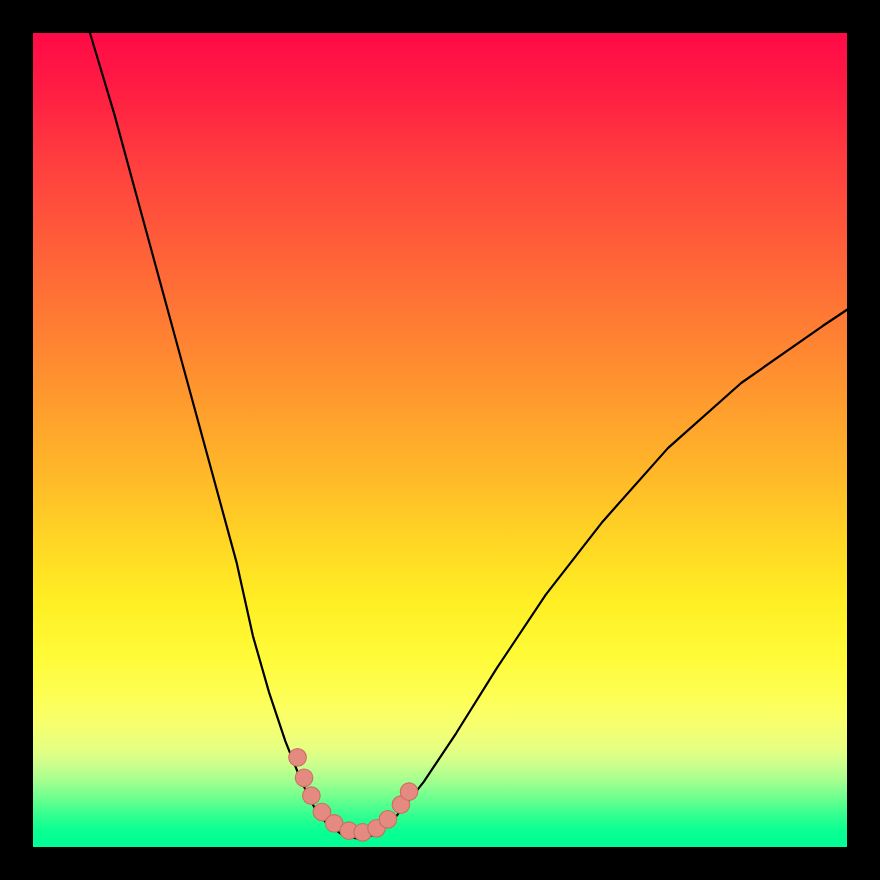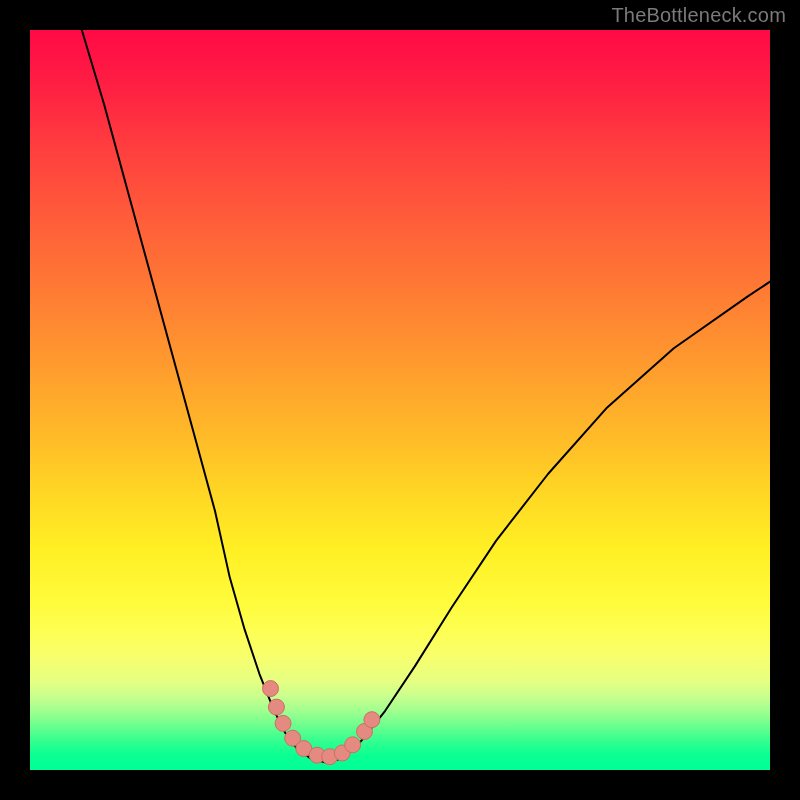--- a/index.html
+++ b/index.html
@@ -63,21 +63,20 @@
     top: 0;
     width: 740px;
     height: 740px;
     overflow: visible;
   }
 </style>
 </head>
 <body>
 
 <div class="frame">
-  <div class="watermark">TheBottleneck.com</div>
   <div class="plot">
     <svg class="curve" viewBox="0 0 740 740">
       <g id="curve-group">
           <path d="M51.80,0.00 L74.00,74.00 L96.20,155.40 L118.40,236.80 L140.60,318.20 L162.80,399.60 L185.00,481.00 L199.80,547.60 L214.60,599.40 L229.40,643.80 L244.20,680.80 L255.30,703.00 L266.40,717.80 L266.40,717.80 L281.20,728.90 L296.00,732.60 L310.80,728.90 L325.60,717.80 L325.60,717.80 L355.20,680.80 L384.80,636.40 L421.80,577.20 L466.20,510.60 L518.00,444.00 L577.20,377.40 L643.80,318.20 L717.80,266.40 L740.00,251.60" fill="none" stroke="#000000" stroke-width="2" stroke-linecap="round" stroke-linejoin="round"></path>
         </g>
       <g id="marker-group">
           <circle cx="240.50" cy="658.60" r="8" fill="#e58a80" stroke="#cc6e63" stroke-width="1"></circle>
           <circle cx="246.42" cy="677.10" r="8" fill="#e58a80" stroke="#cc6e63" stroke-width="1"></circle>
           <circle cx="253.08" cy="693.38" r="8" fill="#e58a80" stroke="#cc6e63" stroke-width="1"></circle>
           <circle cx="262.70" cy="708.18" r="8" fill="#e58a80" stroke="#cc6e63" stroke-width="1"></circle>

